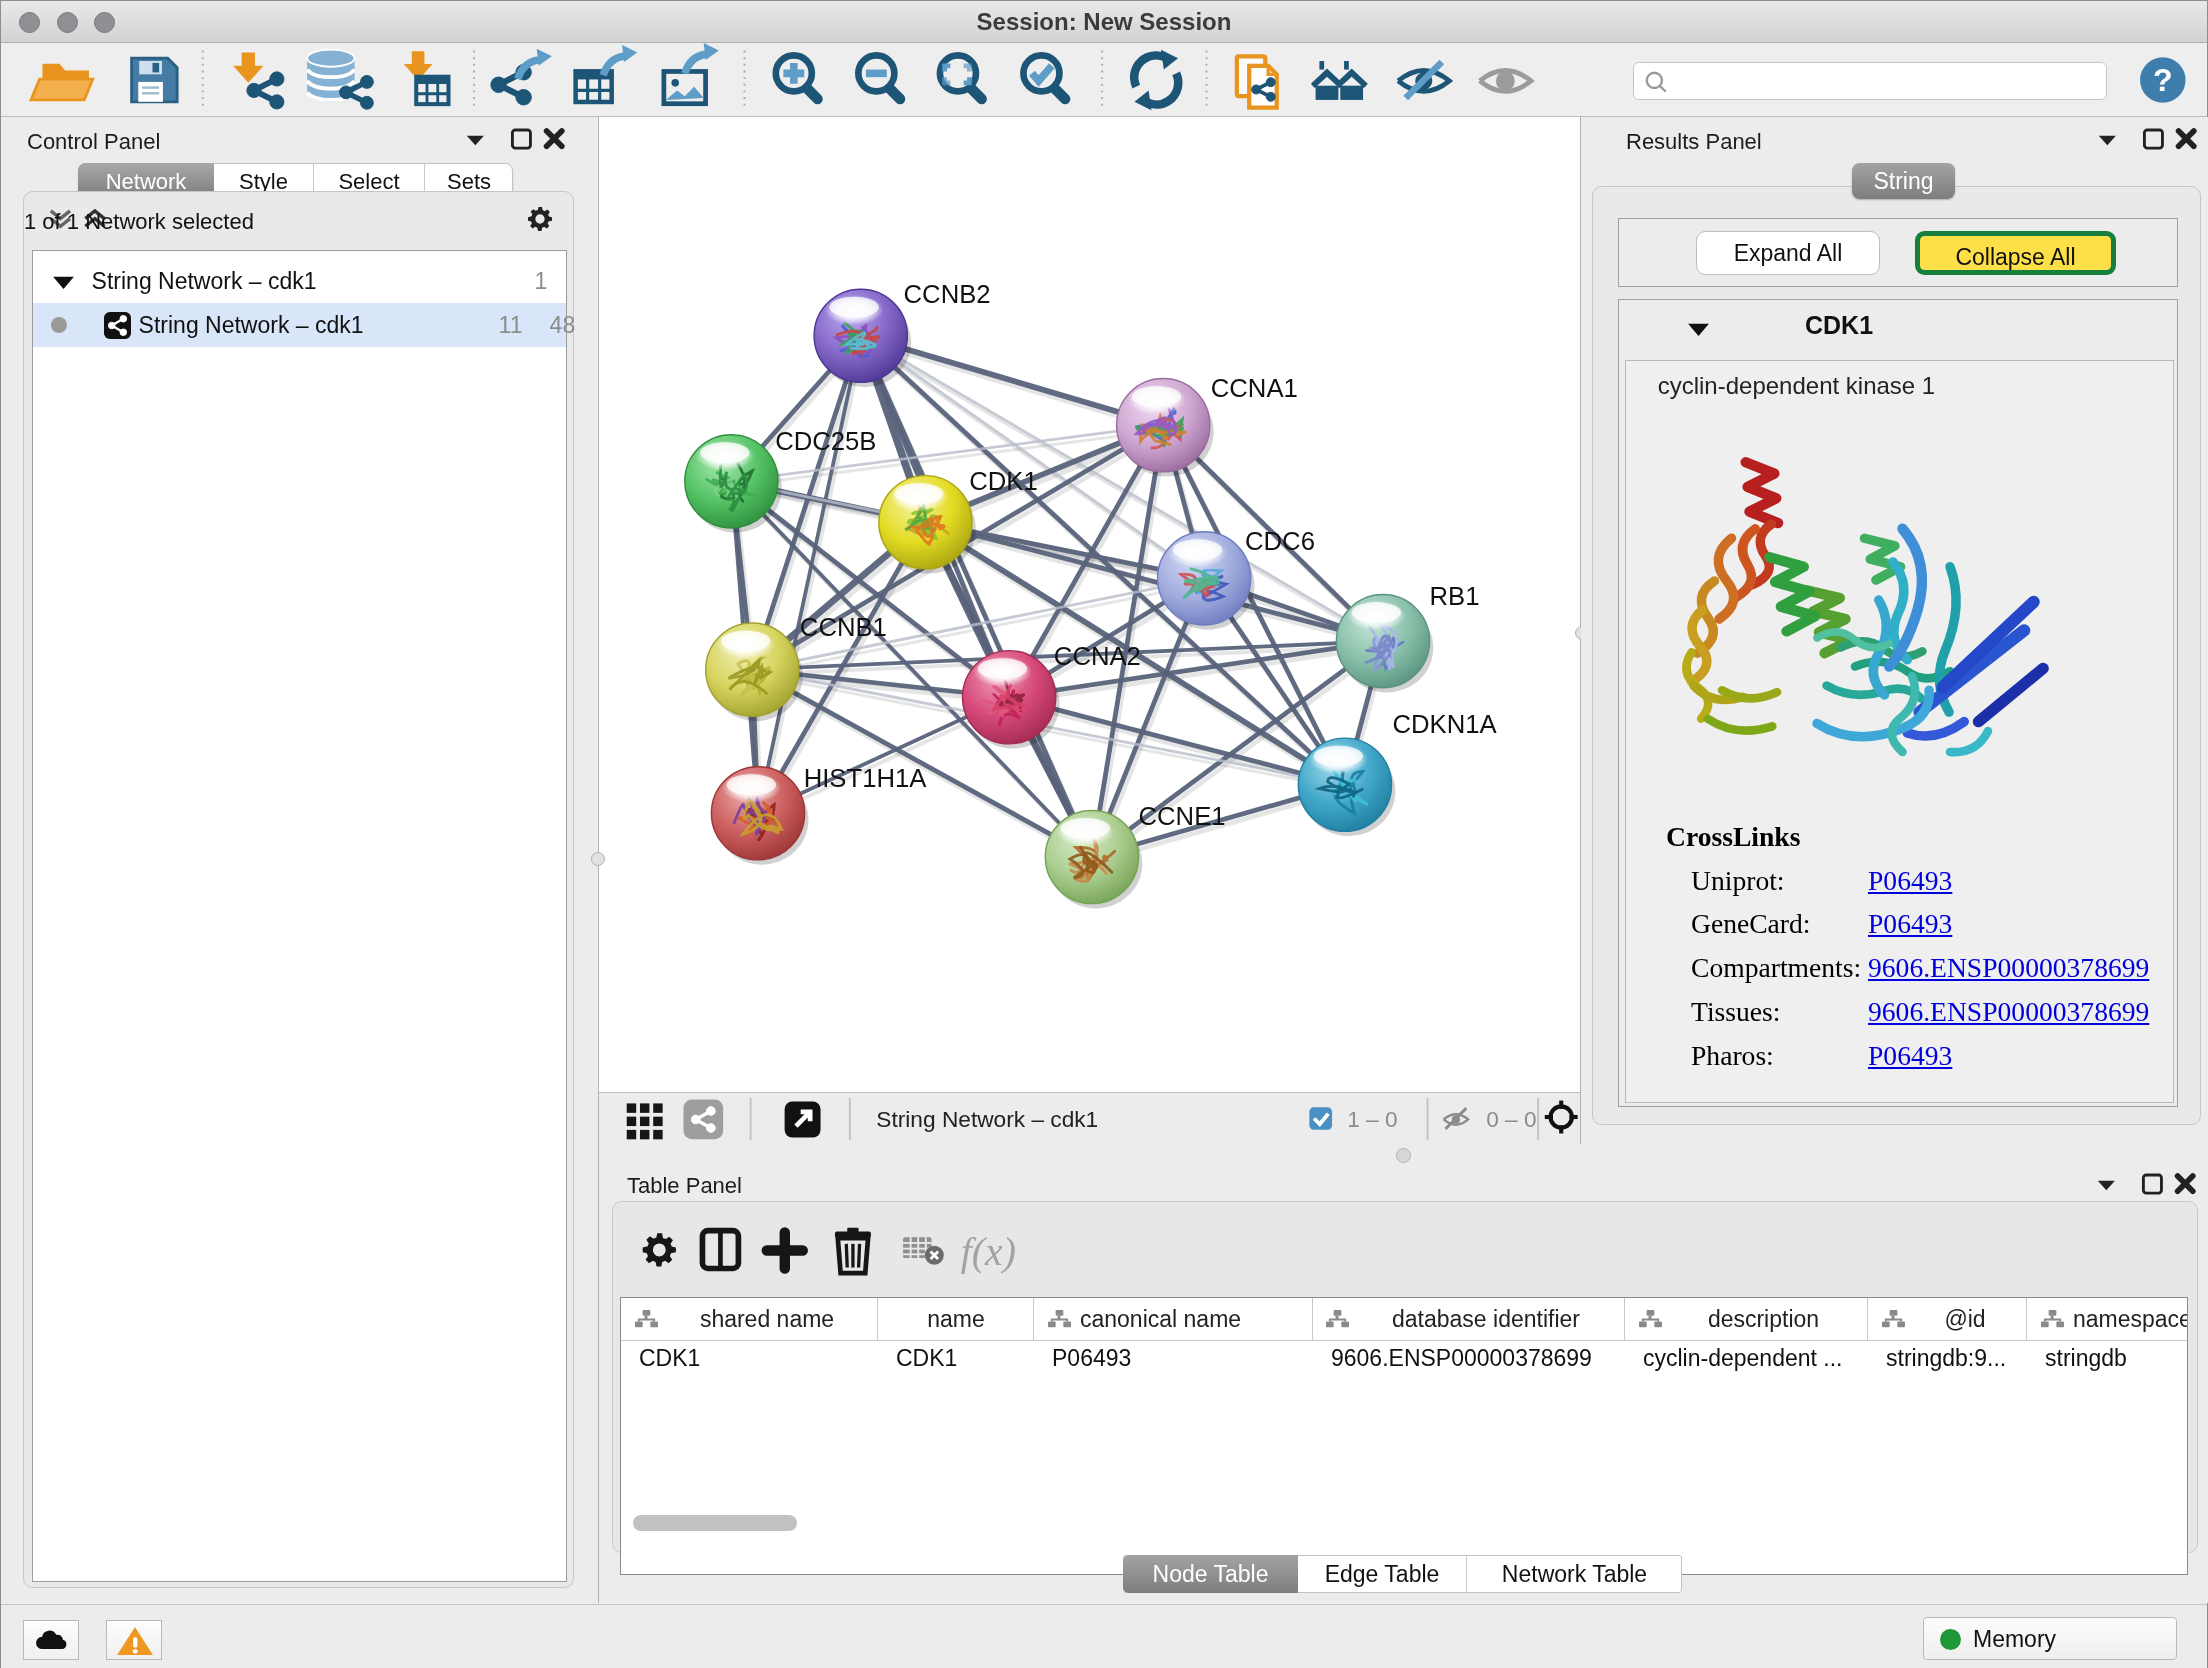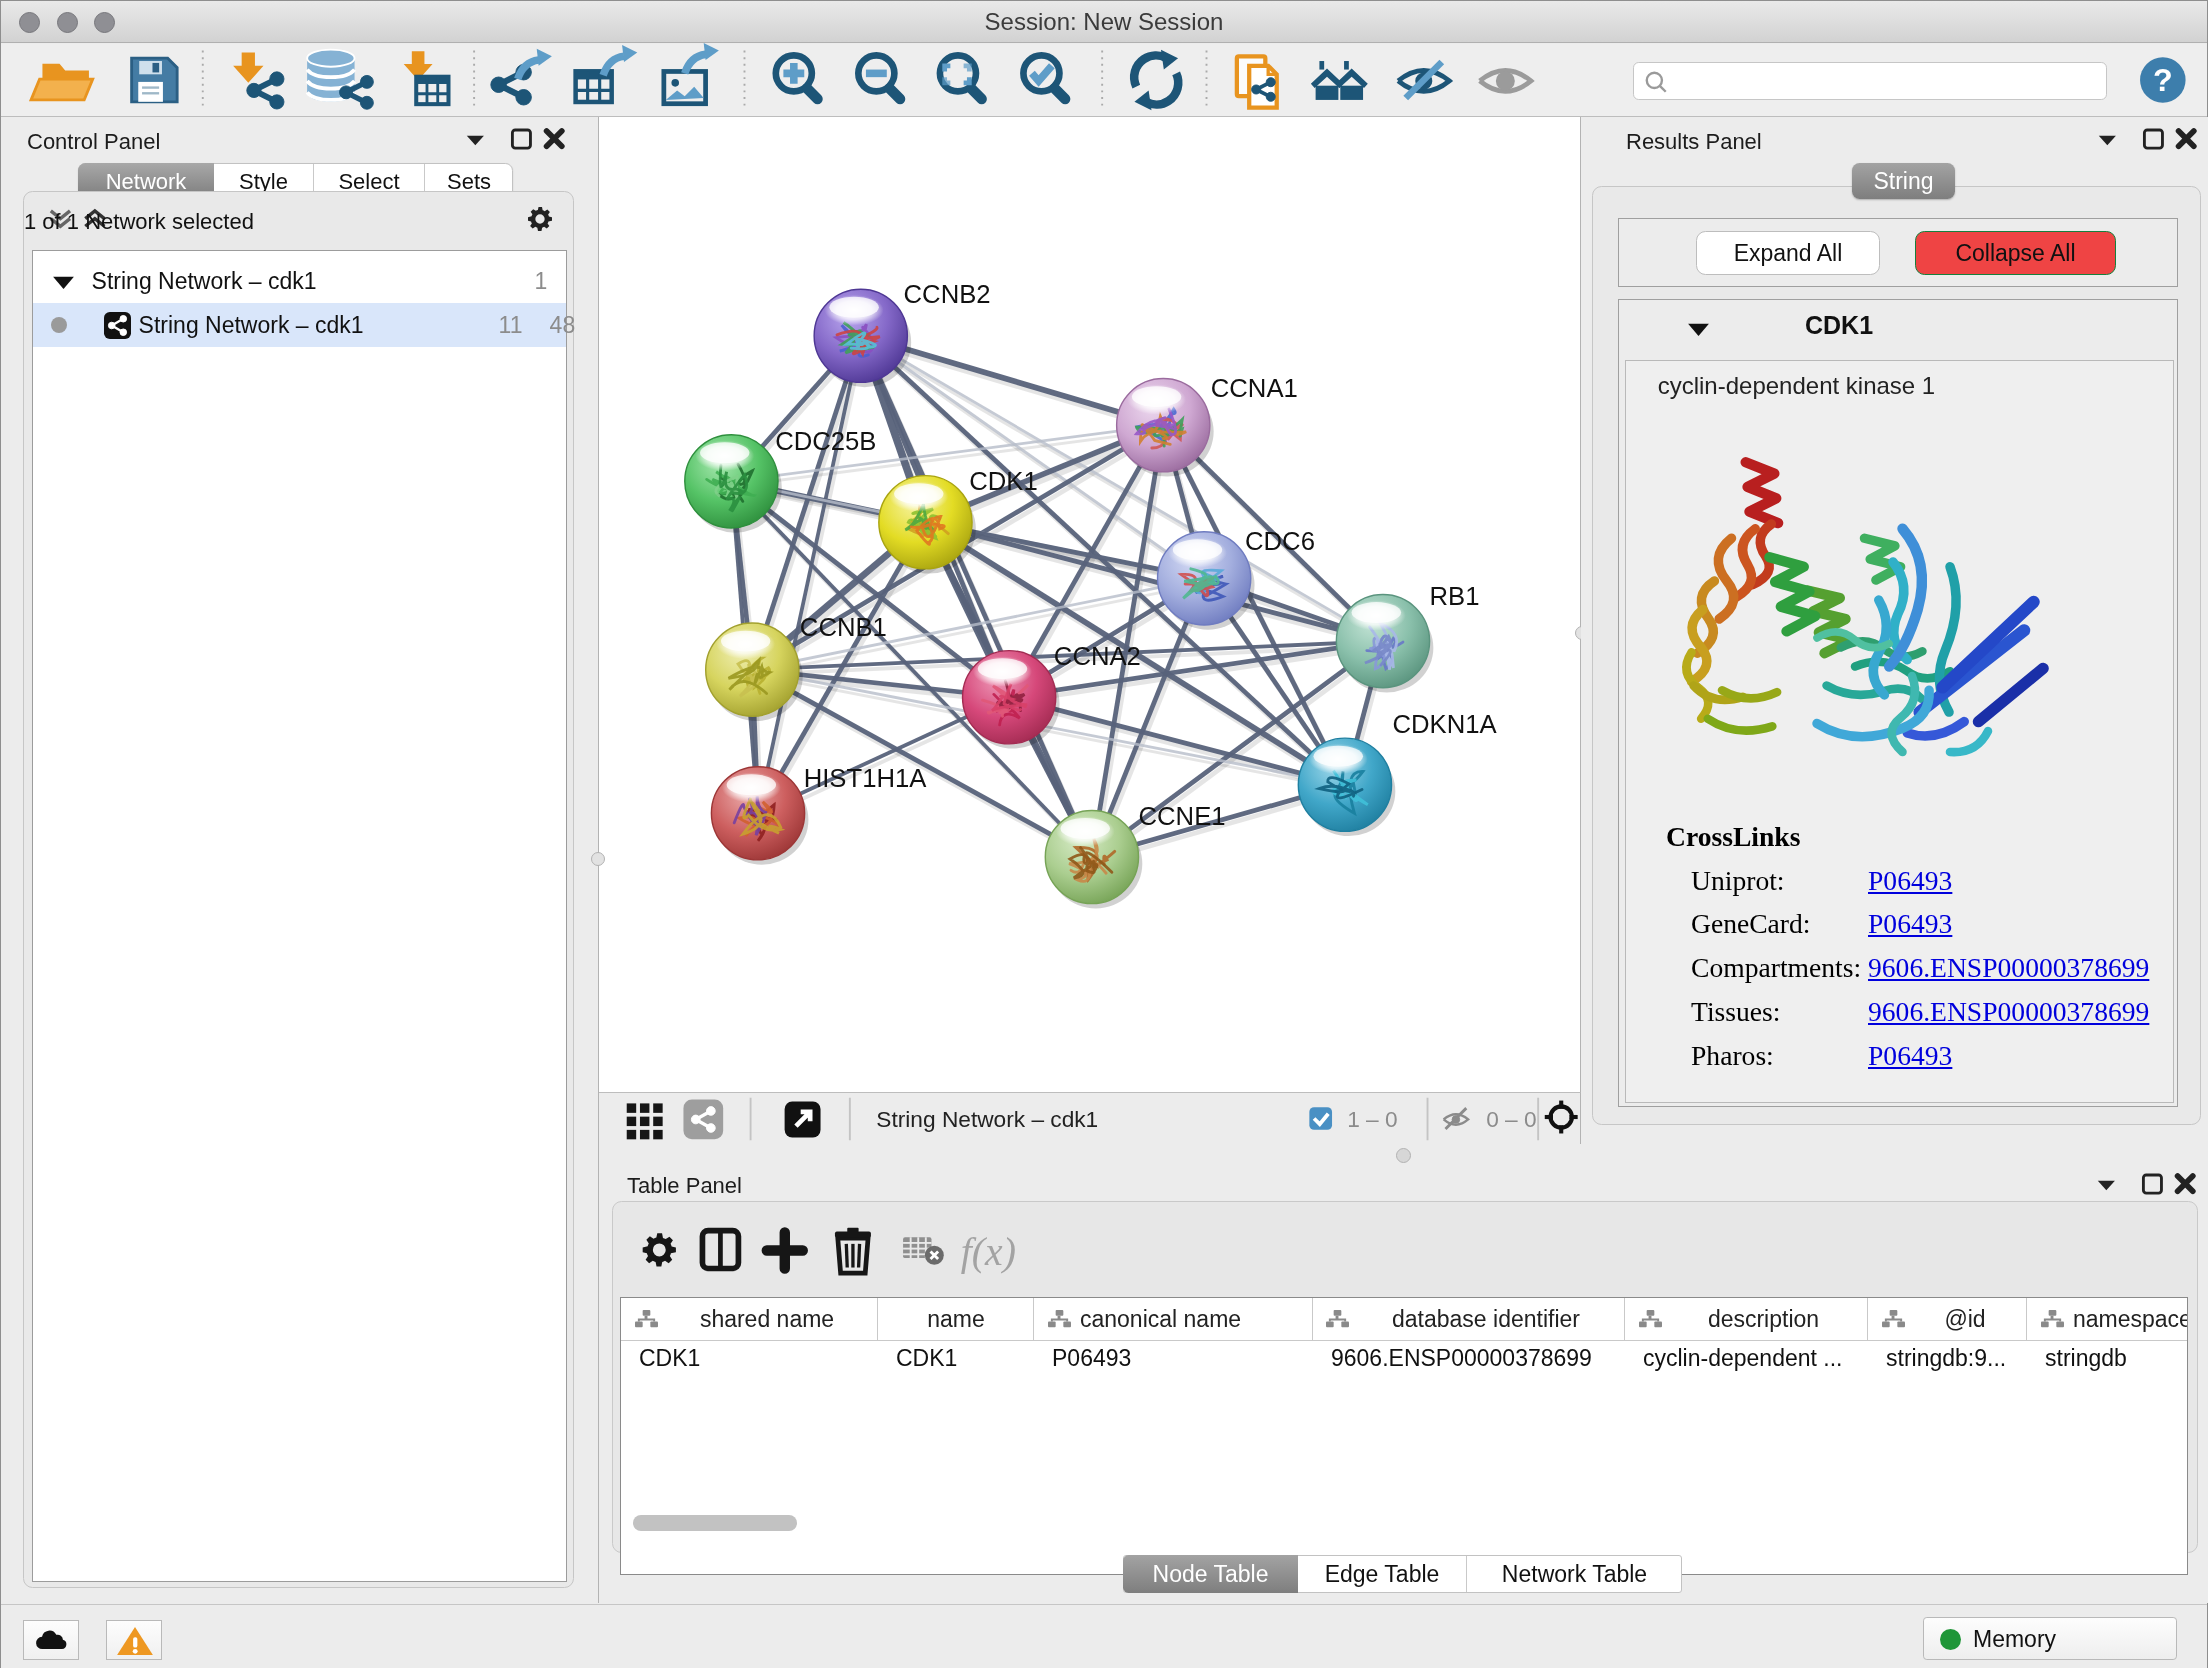--- a/index.html
+++ b/index.html
@@ -4,21 +4,21 @@
 html,body { width:2208px; height:1668px; font-family:"Liberation Sans", sans-serif; background:#ececec; overflow:hidden; }
 .abs { position:absolute; }
 .panel-title { font-size:22px; color:#1c1c1c; }
 </style></head><body>
 <div class="abs" style="left:0;top:0;width:2208px;height:1668px;border:1px solid #8e8e8e;background:#ececec">
 
 <div class="abs" style="left:0;top:0;width:100%;height:42px;background:linear-gradient(#e9e9e9,#d2d2d2);border-bottom:1px solid #b0b0b0">
   <div class="abs" style="left:18px;top:10.5px;width:21px;height:21px;border-radius:50%;background:#8f8f94;border:1px solid #77777c"></div>
   <div class="abs" style="left:56px;top:10.5px;width:21px;height:21px;border-radius:50%;background:#8f8f94;border:1px solid #77777c"></div>
   <div class="abs" style="left:93px;top:10.5px;width:21px;height:21px;border-radius:50%;background:#8f8f94;border:1px solid #77777c"></div>
-  <div class="abs" style="left:0;top:6.7px;width:100%;text-align:center;font-size:24px;font-weight:normal;color:#3b3b3b">Session: New Session</div>
+  <div class="abs" style="left:0;top:6.7px;width:100%;text-align:center;font-size:24px;font-weight:bold;color:#3b3b3b">Session: New Session</div>
 </div>
 
 <div class="abs" style="left:0;top:43px;width:100%;height:73px;background:#eeeeee;border-bottom:1px solid #bdbdbd"></div>
 
 <svg width="2208" height="74" viewBox="0 44 2322 78" style="position:absolute;left:0;top:42px">
 <line x1="210" y1="52" x2="210" y2="114" stroke="#aaaaaa" stroke-width="2" stroke-dasharray="2 5"></line>
 <line x1="496" y1="52" x2="496" y2="114" stroke="#aaaaaa" stroke-width="2" stroke-dasharray="2 5"></line>
 <line x1="781" y1="52" x2="781" y2="114" stroke="#aaaaaa" stroke-width="2" stroke-dasharray="2 5"></line>
 <line x1="1158" y1="52" x2="1158" y2="114" stroke="#aaaaaa" stroke-width="2" stroke-dasharray="2 5"></line>
 <line x1="1268" y1="52" x2="1268" y2="114" stroke="#aaaaaa" stroke-width="2" stroke-dasharray="2 5"></line>
@@ -584,21 +584,21 @@
   <svg width="114" height="25" viewBox="0 0 120 26" style="position:absolute;left:514px;top:9.5px">
     <path d="M4 9 l18 0 -9 10 z" fill="#222"></path>
     <rect x="52" y="3" width="19" height="19" fill="none" stroke="#222" stroke-width="3" rx="3"></rect>
     <path d="M88 4 l16 16 M104 4 l-16 16" stroke="#222" stroke-width="6" stroke-linecap="round"></path>
   </svg>
   <div class="abs" style="left:10.5px;top:69px;width:609px;height:939px;background:#e9e9e9;border:1px solid #c6c6c6;border-radius:9.5px"></div>
   <div class="abs" style="left:271px;top:46px;width:103px;height:36px;background:linear-gradient(#a3a3a3,#7e7e7e);border-radius:7.6px;color:#fff;font-size:23px;text-align:center;line-height:36px;box-shadow:0 1px 1.9px rgba(0,0,0,.25)">String</div>
 
   <div class="abs" style="left:37px;top:101px;width:560px;height:69px;border:1px solid #9f9f9f;background:#ececec">
     <div class="abs" style="left:77px;top:12.4px;width:184px;height:44px;background:#fff;border:1px solid #bdbdbd;border-radius:9.5px;font-size:23px;color:#111;text-align:center;line-height:42px">Expand All</div>
-    <div class="abs" style="left:296px;top:12.4px;width:201px;height:44px;background:#ef4444;border:1px solid #15803d;border-radius:9.5px;font-size:23px;color:#111;text-align:center;line-height:42px">Collapse All</div>
+    <div class="abs" style="left:296px;top:12.4px;width:201px;height:44px;background:#fde047;border:5px solid #15803d;border-radius:9.5px;font-size:23px;color:#111;text-align:center;line-height:42px">Collapse All</div>
   </div>
 
   <div class="abs" style="left:37px;top:182px;width:560px;height:808px;border:1px solid #9f9f9f;background:#ececec">
     <svg width="25" height="17" viewBox="0 0 26 18" style="position:absolute;left:67px;top:21px">
           <path d="M2 3 l22 0 -11 13 z" fill="#111"></path>
         </svg>
     <span class="abs" style="left:186px;top:11.4px;font-size:25px;font-weight:bold;color:#111">CDK1</span>
     <div class="abs" style="left:5.7px;top:60px;width:549px;height:743px;border:1px solid #b9b9b9;background:#efefef">
       <div class="abs" style="left:32px;top:11.4px;font-size:24px;color:#222">cyclin-dependent kinase 1</div>
     </div>

